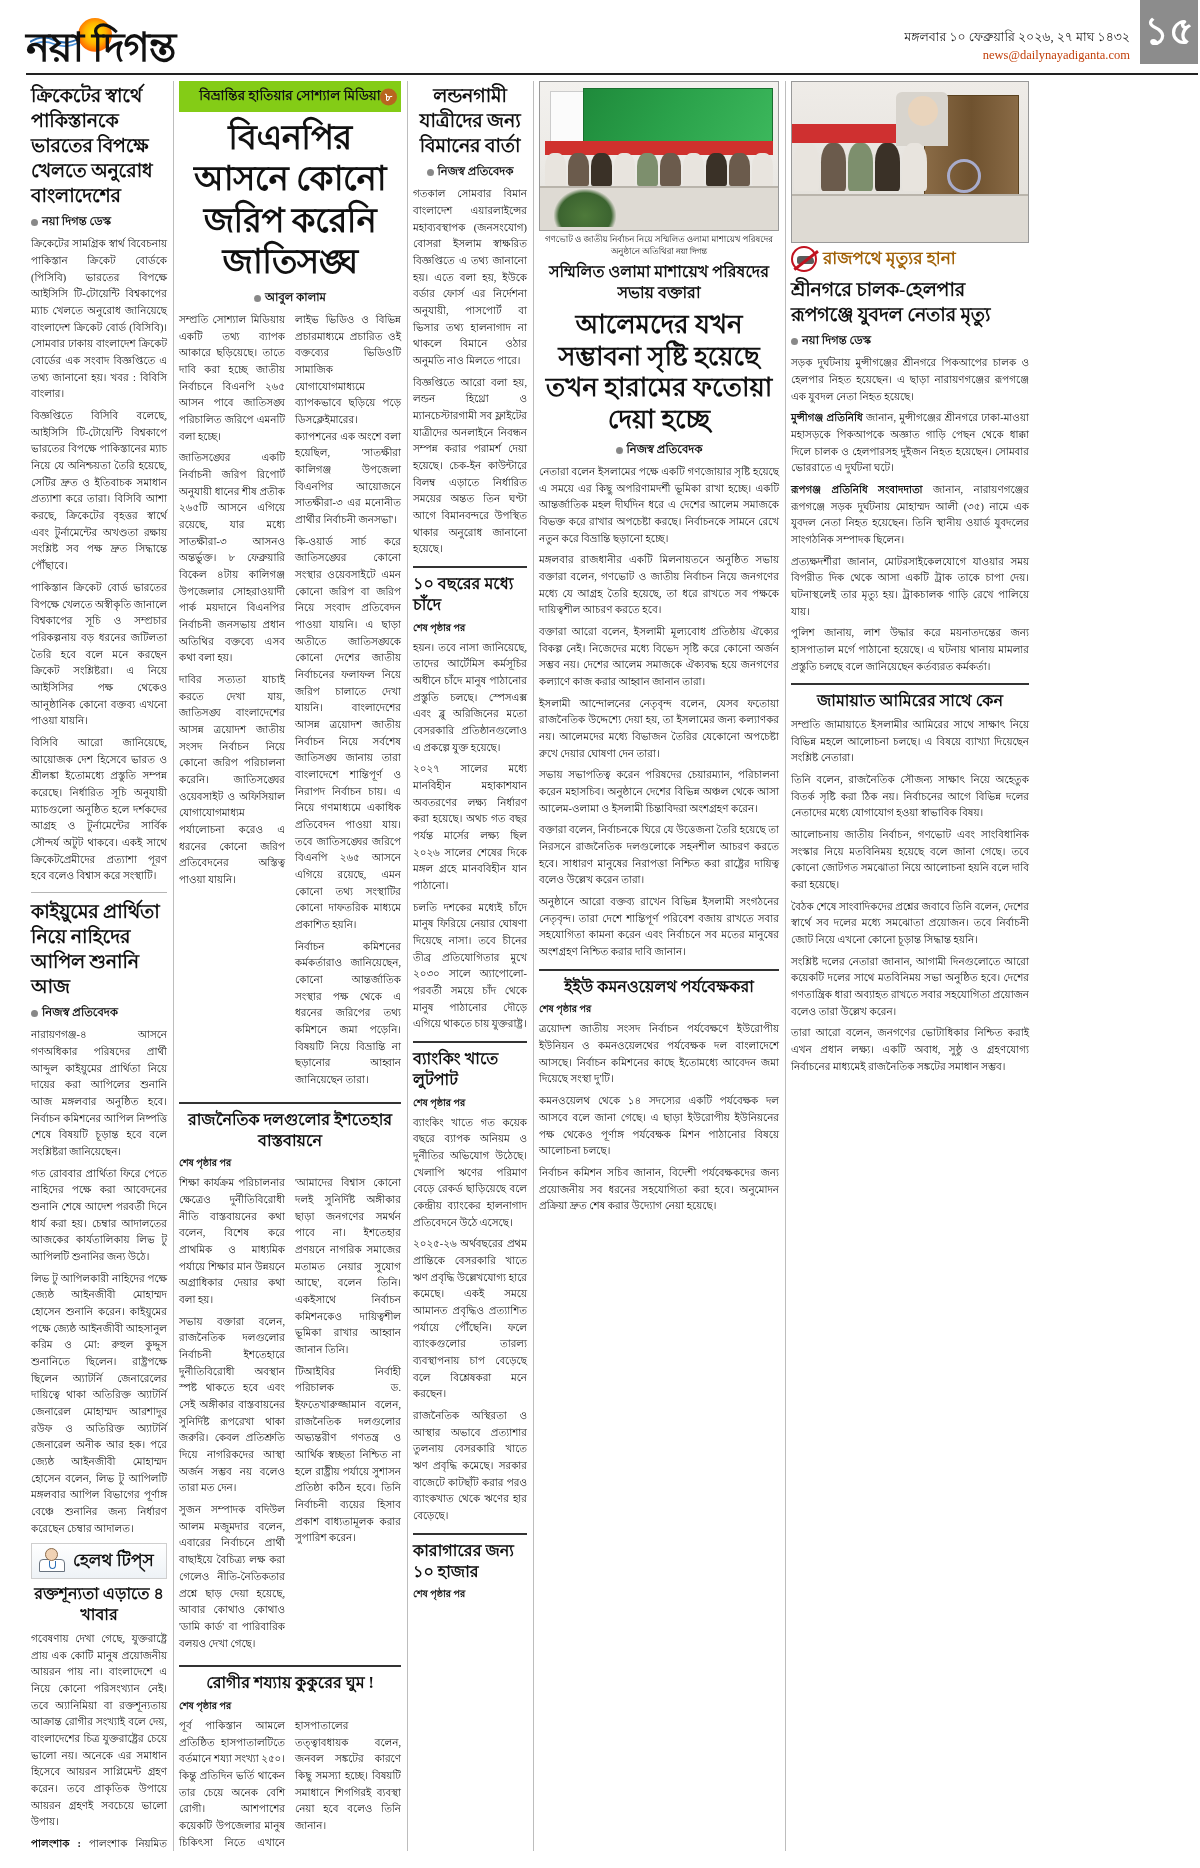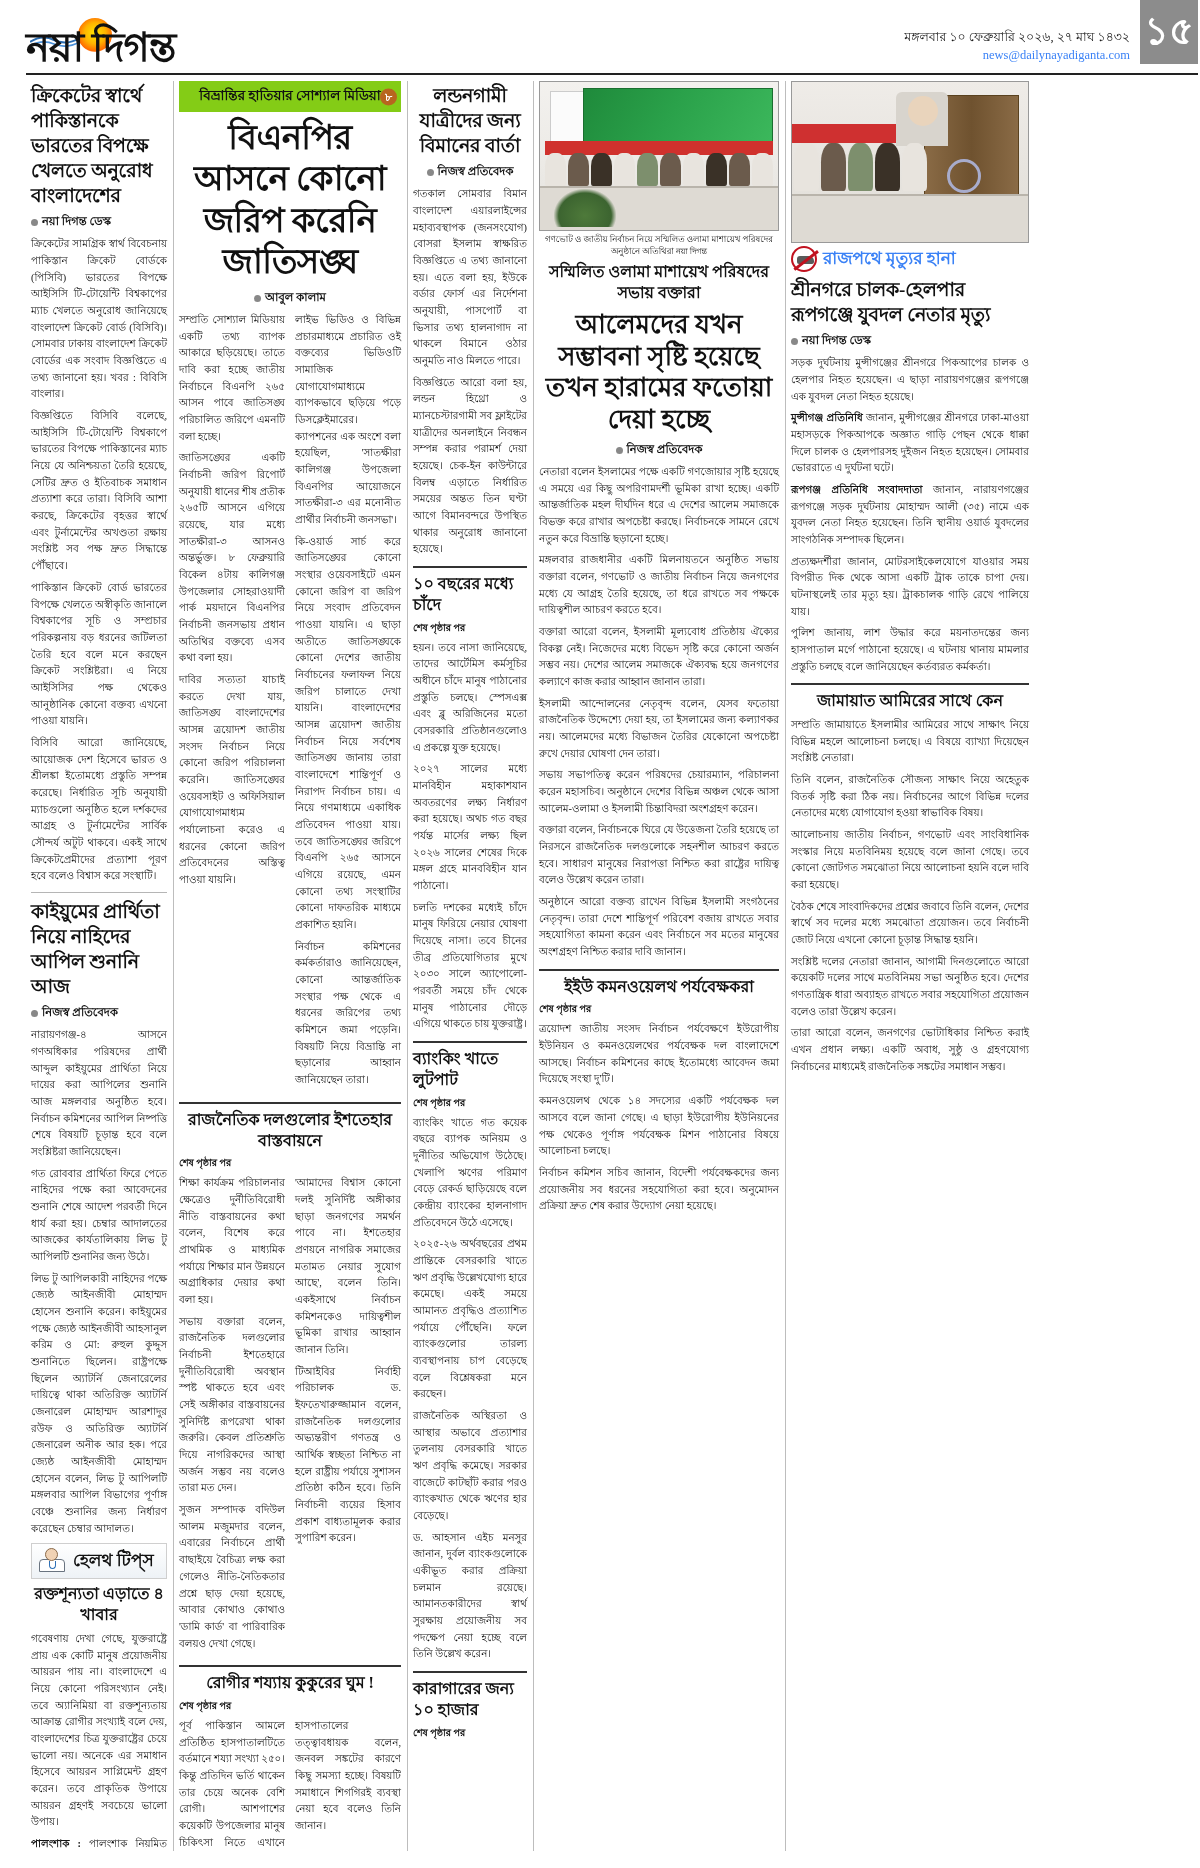--- a/index.html
+++ b/index.html
@@ -28,21 +28,21 @@
     border-radius:50%;
     background:radial-gradient(circle at 50% 45%, #ffe600 0%, #ffb300 42%, #ff6a00 70%, rgba(255,106,0,0) 78%);
     z-index:1;
   }
   .logo-wave {
     position:absolute; left:4px; top:4px; width:60px; height:16px; z-index:1;
   }
   .mast-right { text-align:right; display:flex; align-items:flex-end; gap:10px; padding-bottom:4px; }
   .mast-meta { text-align:right; line-height:1.45; }
   .mast-date { font-size:12.5px; color:#1a1a1a; }
-  .mast-mail { font-size:12.5px; color:#3b82f6; }
+  .mast-mail { font-size:12.5px; color:#c2410c; }
   .page-no {
     background:#8c8c8c; color:#ffffff;
     width:58px; height:66px; display:flex; align-items:center; justify-content:center;
     font-size:38px; font-weight:bold; line-height:1;
   }
   .rule-top { border-top:2.5px solid #222; margin-top:5px; }
 
   
   .grid {
     display:grid;
@@ -110,21 +110,21 @@
   .health-logo { background:linear-gradient(180deg,#ffffff,#eef2f6); }
   .doc-ic { width:30px; height:26px; position:relative; flex:0 0 auto; }
   .doc-ic .hd { position:absolute; left:8px; top:1px; width:13px; height:13px; border-radius:50%; background:#f0d2b4; border:1px solid #8a6a4a; }
   .doc-ic .bd { position:absolute; left:2px; top:12px; width:26px; height:13px; background:#fff; border:1px solid #6a7480; border-radius:4px 4px 0 0; }
   .doc-ic .st { position:absolute; left:12px; top:14px; width:7px; height:8px; border:1.5px solid #2d6fb5; border-top:none; border-radius:0 0 50% 50%; }
 
   .road-logo { display:flex; align-items:center; gap:6px; margin:2px 0 4px; }
   .road-ic { width:26px; height:26px; border:2px solid #c1121f; border-radius:50%; position:relative; flex:0 0 auto; background:#fff; }
   .road-ic .car { position:absolute; left:4px; top:8px; width:17px; height:8px; background:#5a5a5a; border-radius:3px 5px 2px 2px; }
   .road-ic .slash { position:absolute; left:-2px; top:11px; width:30px; height:2.5px; background:#c1121f; transform:rotate(-38deg); }
-  .road-logo .name { font-size:17px; font-weight:bold; color:#3b82f6; }
+  .road-logo .name { font-size:17px; font-weight:bold; color:#a16207; }
   .center { text-align:center; }
 </style>
 </head>
 <body>
 
 <div class="page">
 
   <div class="masthead">
     <div class="logo-wrap">
       <svg class="logo-wave" viewBox="0 0 60 16">
@@ -241,21 +241,20 @@
       <p class="body">হয়ন। তবে নাসা জানিয়েছে, তাদের আর্টেমিস কর্মসূচির অধীনে চাঁদে মানুষ পাঠানোর প্রস্তুতি চলছে। স্পেসএক্স এবং ব্লু অরিজিনের মতো বেসরকারি প্রতিষ্ঠানগুলোও এ প্রকল্পে যুক্ত হয়েছে।</p>
       <p class="body">২০২৭ সালের মধ্যে মানবিহীন মহাকাশযান অবতরণের লক্ষ্য নির্ধারণ করা হয়েছে। অথচ গত বছর পর্যন্ত মার্সের লক্ষ্য ছিল ২০২৬ সালের শেষের দিকে মঙ্গল গ্রহে মানববিহীন যান পাঠানো।</p>
       <p class="body">চলতি দশকের মধ্যেই চাঁদে মানুষ ফিরিয়ে নেয়ার ঘোষণা দিয়েছে নাসা। তবে চীনের তীব্র প্রতিযোগিতার মুখে ২০৩০ সালে অ্যাপোলো-পরবর্তী সময়ে চাঁদ থেকে মানুষ পাঠানোর দৌড়ে এগিয়ে থাকতে চায় যুক্তরাষ্ট্র।</p>
 
       <div class="rule-h2"></div>
       <div class="hl2">ব্যাংকিং খাতে লুটপাট</div>
       <div class="cont">শেষ পৃষ্ঠার পর</div>
       <p class="body">ব্যাংকিং খাতে গত কয়েক বছরে ব্যাপক অনিয়ম ও দুর্নীতির অভিযোগ উঠেছে। খেলাপি ঋণের পরিমাণ বেড়ে রেকর্ড ছাড়িয়েছে বলে কেন্দ্রীয় ব্যাংকের হালনাগাদ প্রতিবেদনে উঠে এসেছে।</p>
       <p class="body">২০২৫-২৬ অর্থবছরের প্রথম প্রান্তিকে বেসরকারি খাতে ঋণ প্রবৃদ্ধি উল্লেখযোগ্য হারে কমেছে। একই সময়ে আমানত প্রবৃদ্ধিও প্রত্যাশিত পর্যায়ে পৌঁছেনি। ফলে ব্যাংকগুলোর তারল্য ব্যবস্থাপনায় চাপ বেড়েছে বলে বিশ্লেষকরা মনে করছেন।</p>
       <p class="body">রাজনৈতিক অস্থিরতা ও আস্থার অভাবে প্রত্যাশার তুলনায় বেসরকারি খাতে ঋণ প্রবৃদ্ধি কমেছে। সরকার বাজেটে কাটছাঁট করার পরও ব্যাংকখাত থেকে ঋণের হার বেড়েছে।</p>
-      <p class="body">ড. আহসান এইচ মনসুর জানান, দুর্বল ব্যাংকগুলোকে একীভূত করার প্রক্রিয়া চলমান রয়েছে। আমানতকারীদের স্বার্থ সুরক্ষায় প্রয়োজনীয় সব পদক্ষেপ নেয়া হচ্ছে বলে তিনি উল্লেখ করেন।</p>
 
       <div class="rule-h2"></div>
       <div class="hl2">কারাগারের জন্য ১০ হাজার</div>
       <div class="cont">শেষ পৃষ্ঠার পর</div>
 
     </div>
 
     <div class="vrule"></div>
 
     <div class="col">

